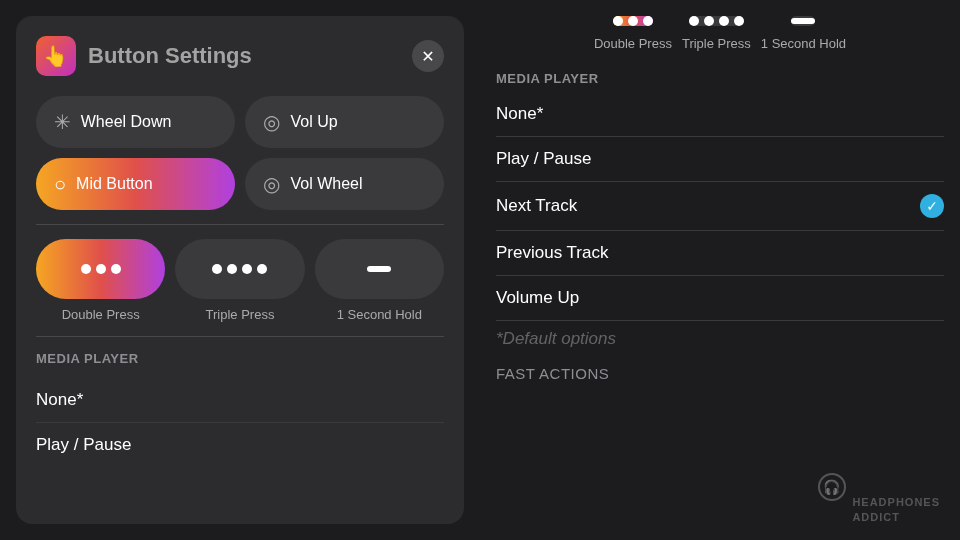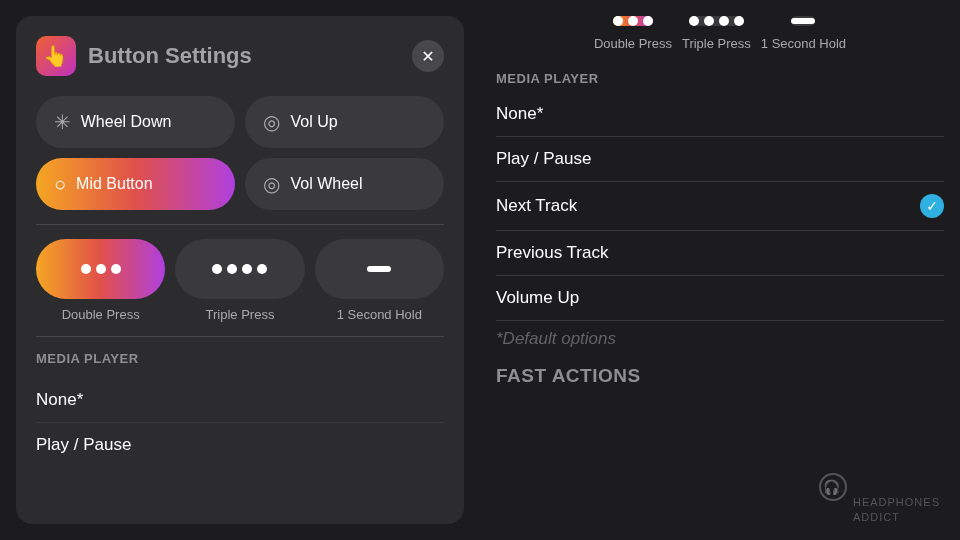--- a/index.html
+++ b/index.html
@@ -264,22 +264,22 @@
 
     .default-note {
       color: #636366;
       font-size: 17px;
       padding: 8px 0;
       font-style: italic;
     }
 
     .fast-actions-label {
       color: #8e8e93;
-      font-size: 19px;
-      font-weight: 700;
+      font-size: 15px;
+      font-weight: 400;
       letter-spacing: 0.5px;
       margin-top: 8px;
     }
 
     .watermark {
       position: absolute;
       bottom: 16px;
       right: 20px;
       display: flex;
       align-items: center;
@@ -443,15 +443,15 @@
     <div class="right-menu-item">
       <span>Volume Up</span>
     </div>
 
     <div class="default-note">*Default options</div>
     <div class="fast-actions-label">FAST ACTIONS</div>
   </div>
 
   <div class="watermark">
     <div class="watermark-icon">🎧</div>
-    <span style="font-size:11px; line-height:1.3; color:#555; font-weight:400; letter-spacing:1px;margin-top:46px;">HEADPHONES<br>ADDICT</span>
+    <span style="font-size:11px; line-height:1.3; color:#555; font-weight:700; letter-spacing:1px;margin-top:46px;">HEADPHONES<br>ADDICT</span>
   </div>
 </div>
 
 </body></html>

